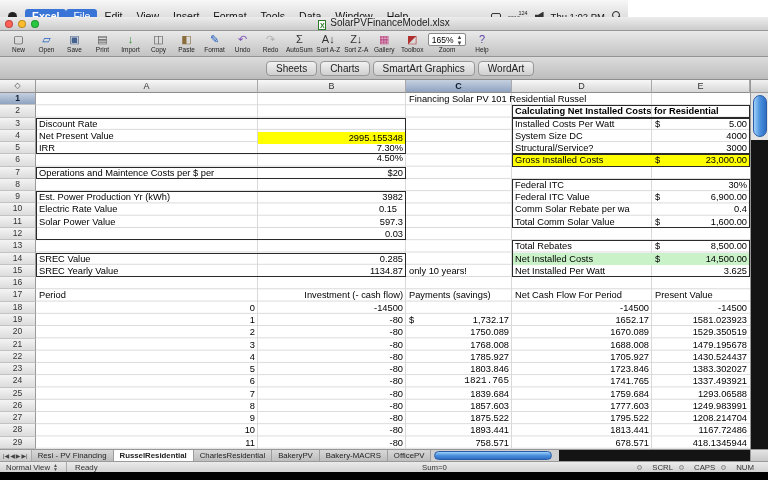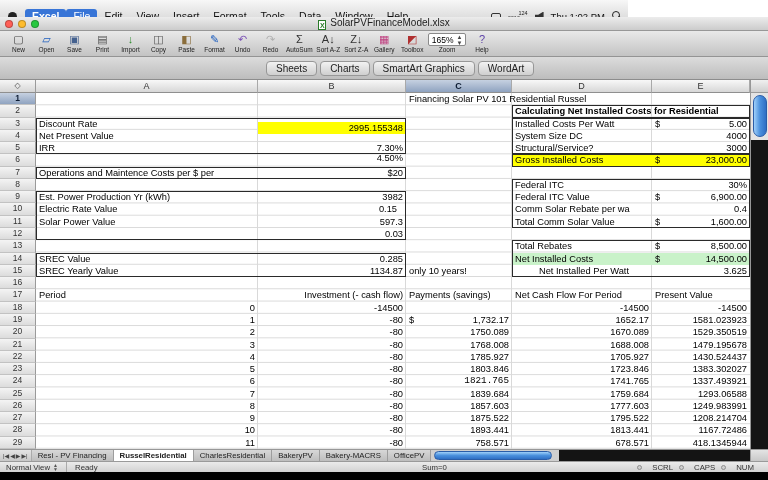--- a/index.html
+++ b/index.html
@@ -270,21 +270,21 @@
       <div class="rh" style="top: 282.35px; height: 12.276px; line-height: 11.276px;">24</div>
       <div class="rh" style="top: 294.62px; height: 12.276px; line-height: 11.276px;">25</div>
       <div class="rh" style="top: 306.9px; height: 12.276px; line-height: 11.276px;">26</div>
       <div class="rh" style="top: 319.18px; height: 12.276px; line-height: 11.276px;">27</div>
       <div class="rh" style="top: 331.45px; height: 12.276px; line-height: 11.276px;">28</div>
       <div class="rh" style="top: 343.73px; height: 12.276px; line-height: 11.276px;">29</div>
       <div class="cell overflow" style="left: 406px; top: 0px; width: 344px; height: 12.276px;">Financing Solar PV 101 Residential Russel</div>
       <div class="cell" style="left: 36px; top: 24.55px; width: 222px; height: 12.276px;">Discount Rate</div>
       <div class="cell right" style="left: 258px; top: 24.55px; width: 148px; height: 12.276px; margin-top: 34px;">4.50%</div>
       <div class="cell" style="left: 36px; top: 36.83px; width: 222px; height: 12.276px;">Net Present Value</div>
-      <div class="cell right" style="left: 258px; top: 29px; width: 148px; height: 12.276px; background: rgb(255, 255, 0);">2995.155348</div>
+      <div class="cell right" style="left: 258px; top: 39px; width: 148px; height: 12.276px; background: rgb(255, 255, 0);">2995.155348</div>
       <div class="cell" style="left: 36px; top: 49.1px; width: 222px; height: 12.276px;">IRR</div>
       <div class="cell right" style="left: 258px; top: 49.1px; width: 148px; height: 12.276px;">7.30%</div>
       <div class="cell" style="left: 36px; top: 73.66px; width: 222px; height: 12.276px;">Operations and Maintence Costs per $ per</div>
       <div class="cell right" style="left: 258px; top: 73.66px; width: 148px; height: 12.276px;">$20</div>
       <div class="cell" style="left: 36px; top: 98.21px; width: 222px; height: 12.276px;">Est. Power Production Yr (kWh)</div>
       <div class="cell right" style="left: 258px; top: 98.21px; width: 148px; height: 12.276px;">3982</div>
       <div class="cell" style="left: 36px; top: 110.48px; width: 222px; height: 12.276px;">Electric Rate Value</div>
       <div class="cell right" style="left: 252px; top: 110.48px; width: 148px; height: 12.276px;">0.15</div>
       <div class="cell" style="left: 36px; top: 122.76px; width: 222px; height: 12.276px;">Solar Power Value</div>
       <div class="cell right" style="left: 258px; top: 122.76px; width: 148px; height: 12.276px;">597.3</div>
@@ -326,21 +326,21 @@
       <div class="cell" style="left: 512px; top: 147.31px; width: 140px; height: 12.276px;">Total Rebates</div>
       <div class="cell acct" style="left: 652px; top: 147.31px; width: 98px; height: 12.276px;">
         <span>$</span>
         <span>8,500.00</span>
       </div>
       <div class="cell" style="left: 512px; top: 159.59px; width: 140px; height: 12.276px; background: rgb(201, 242, 201);">Net Installed Costs</div>
       <div class="cell acct" style="left: 652px; top: 159.59px; width: 98px; height: 12.276px; background: rgb(201, 242, 201);">
         <span>$</span>
         <span>14,500.00</span>
       </div>
-      <div class="cell" style="left: 512px; top: 171.86px; width: 144px; height: 12.276px; text-align: center;">Net Installed Per Watt</div>
+      <div class="cell" style="left: 512px; top: 171.86px; width: 144px; height: 12.276px;">Net Installed Per Watt</div>
       <div class="cell right" style="left: 652px; top: 171.86px; width: 98px; height: 12.276px;">3.625</div>
       <div class="cell right" style="left: 258px; top: 196.42px; width: 148px; height: 12.276px;">Investment (- cash flow)</div>
       <div class="cell" style="left: 36px; top: 196.42px; width: 222px; height: 12.276px;">Period</div>
       <div class="cell" style="left: 406px; top: 196.42px; width: 106px; height: 12.276px;">Payments (savings)</div>
       <div class="cell" style="left: 512px; top: 196.42px; width: 140px; height: 12.276px;">Net Cash Flow For Period</div>
       <div class="cell" style="left: 652px; top: 196.42px; width: 98px; height: 12.276px;">Present Value</div>
       <div class="cell right" style="left: 36px; top: 208.69px; width: 222px; height: 12.276px;">0</div>
       <div class="cell right" style="left: 258px; top: 208.69px; width: 148px; height: 12.276px;">-14500</div>
       <div class="cell right" style="left: 512px; top: 208.69px; width: 140px; height: 12.276px;">-14500</div>
       <div class="cell right" style="left: 652px; top: 208.69px; width: 98px; height: 12.276px;">-14500</div>

